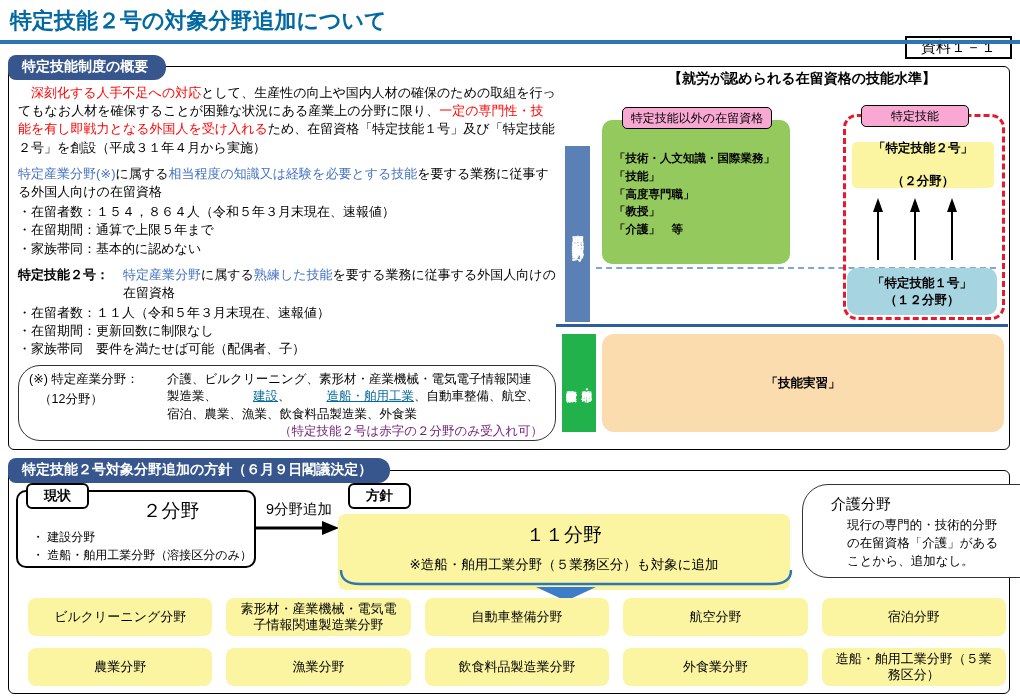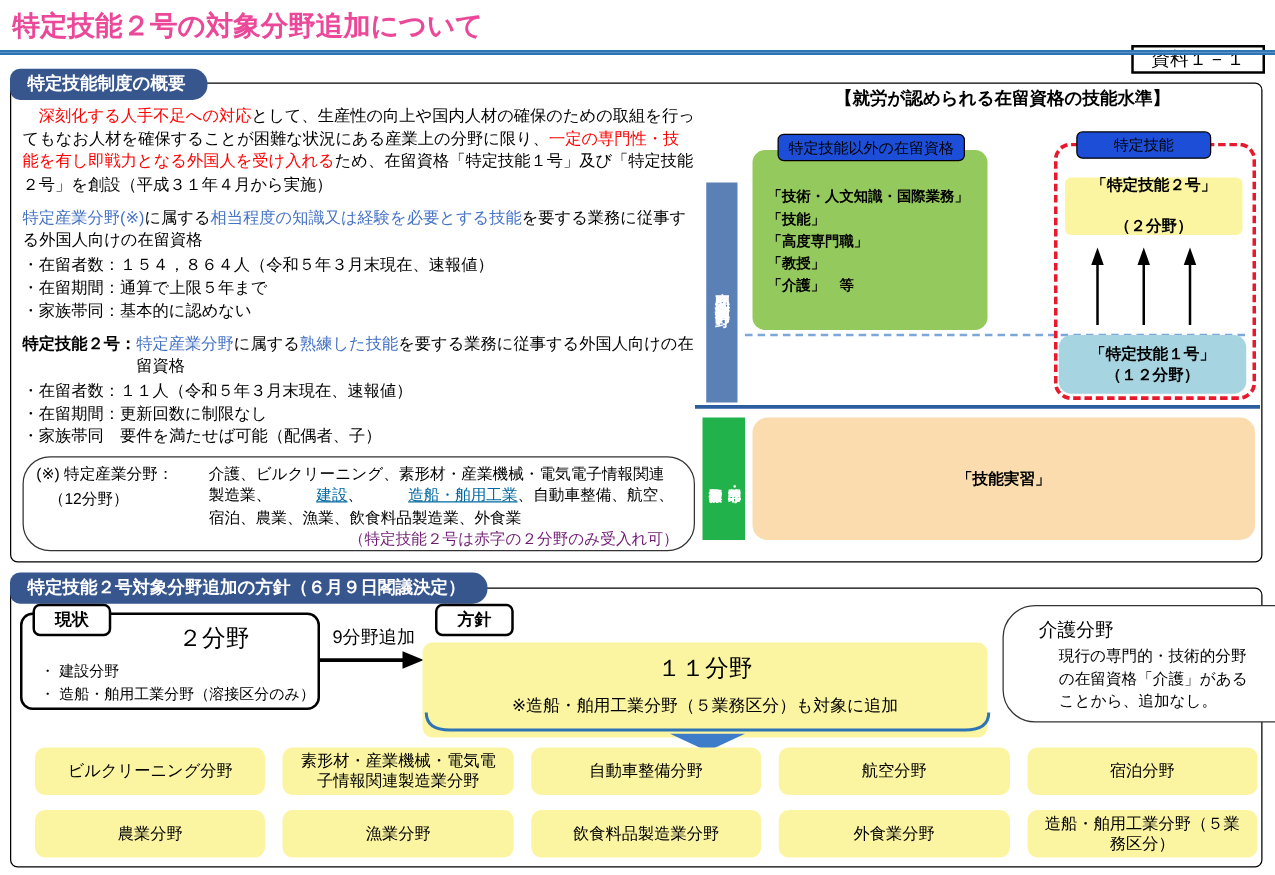--- a/index.html
+++ b/index.html
@@ -1,61 +1,61 @@
 <!DOCTYPE html>
 <html><head>
 <meta charset="utf-8">
 <style>
   * { margin:0; padding:0; box-sizing:border-box; }
   html,body { width:1020px; height:700px; background:#fff;
     font-family:"Liberation Sans","DejaVu Sans",sans-serif; color:#000; }
   #page { position:relative; width:1020px; height:700px; overflow:hidden; background:#fff; }
 
   
-  .page-title { position:absolute; left:10px; top:6px; font-size:22px; font-weight:bold; color:#ec4899; }
+  .page-title { position:absolute; left:10px; top:6px; font-size:22px; font-weight:bold; color:#0369a1; }
   .doc-label { position:absolute; right:8px; top:4px; border:2px solid #000; padding:0 14px; font-size:15px; background:#fff;margin-top:32px; }
   .title-rule { position:absolute; left:0; top:40px; width:1020px; height:3px;
     border-top:2px solid #2e75b6; border-bottom:2px solid #2e75b6; background:#dce9f7; }
 
   
   .sec-box { position:absolute; border:1.5px solid #000; border-radius:6px; background:#fff; }
   .sec-badge { position:absolute; background:#37568e; color:#fff; font-weight:bold; font-size:14px;
     padding:3px 18px 4px 14px; border-radius:8px 12px 12px 8px; z-index:5; }
 
   
   .left-col { position:absolute; left:18px; top:84px; width:538px; font-size:13px; line-height:1.4; }
   .intro { text-indent:1em; margin-bottom:8px; }
   .red { color:#ff0000; }
   .blue { color:#4472c4; }
   .redline { color:#0369a1; text-decoration:underline;margin-left:36px; }
   .def { display:flex; margin-bottom:2px; }
   .def-label { font-weight:bold; white-space:nowrap; }
   .def-body { flex:1; }
   .blist { list-style:none; margin-bottom:6px; }
   .blist li::before { content:"・"; }
-  .def2 { margin-top:8px; }
+  .def2 { margin-top:8px;gap:14px; }
   .note-box { margin-top:6px; border:1.5px solid #333; border-radius:22px; padding:5px 12px 4px 10px;
     display:flex; font-size:12.5px; line-height:1.4; height:76px; }
   .note-left { width:138px; flex:none; }
   .note-left .l2 { padding-left:10px; margin-top:3px; }
   .note-right { flex:1; }
   .note-red { text-align:right; color:#701a75; }
 
   
   .dg-title { position:absolute; left:600px; top:70px; width:404px; text-align:center; font-weight:bold; font-size:14px; }
   .vbar { position:absolute; color:#fff; font-weight:bold; display:flex; align-items:center; justify-content:center; }
   .vtext { writing-mode:vertical-rl; text-orientation:upright; letter-spacing:2px; }
   .vbar-blue { left:565px; top:146px; width:25px; height:176px; background:#5b80b6; font-size:12px; }
   .vbar-green { left:562px; top:334px; width:34px; height:98px; background:#21b24b; font-size:10.5px; }
   .vbar-green .vtext { letter-spacing:0; line-height:1.45; }
   .dg-hline { position:absolute; left:556px; top:324px; width:452px; height:3px; background:#2c5d9e; }
   .dg-dash { position:absolute; left:596px; top:267px; width:400px; border-top:2px dashed #7da7d9; }
   .green-box { position:absolute; left:602px; top:120px; width:188px; height:144px; background:#94ca5d; border-radius:10px; }
   .green-box .items { padding:30px 0 0 12px; font-weight:bold; font-size:11.5px; line-height:1.55; }
-  .pill { position:absolute; background:#1d4ed8; border:1.5px solid #000; border-radius:5px; text-align:right;
+  .pill { position:absolute; background:#f9a8d4; border:1.5px solid #000; border-radius:5px; text-align:right;
     font-size:12px; z-index:4; display:flex; align-items:center; justify-content:center; }
   .pill-other { left:622px; top:107px; width:150px; height:22px; }
   .pill-tokutei { left:861px; top:105px; width:108px; height:22px; }
   .red-dash { position:absolute; left:843px; top:114px; width:162px; height:206px; border:3px dashed #e8192c; border-radius:14px; }
   .box2 { position:absolute; left:852px; top:142px; width:142px; height:46px; background:#fbf5a2; border-radius:5px;
     font-weight:bold; font-size:12.5px; text-align:center; display:flex; flex-direction:column; justify-content:center; line-height:1.35;gap:16px; }
   .box1 { position:absolute; left:847px; top:268px; width:150px; height:47px; background:#a6d4e1; border-radius:10px;
     font-weight:bold; font-size:12.5px; text-align:center; display:flex; flex-direction:column; justify-content:center; line-height:1.35; }
   .ginou-box { position:absolute; left:602px; top:334px; width:402px; height:98px; background:#fbdcae; border-radius:12px;
     font-weight:bold; font-size:12.5px; display:flex; align-items:center; justify-content:center; }

